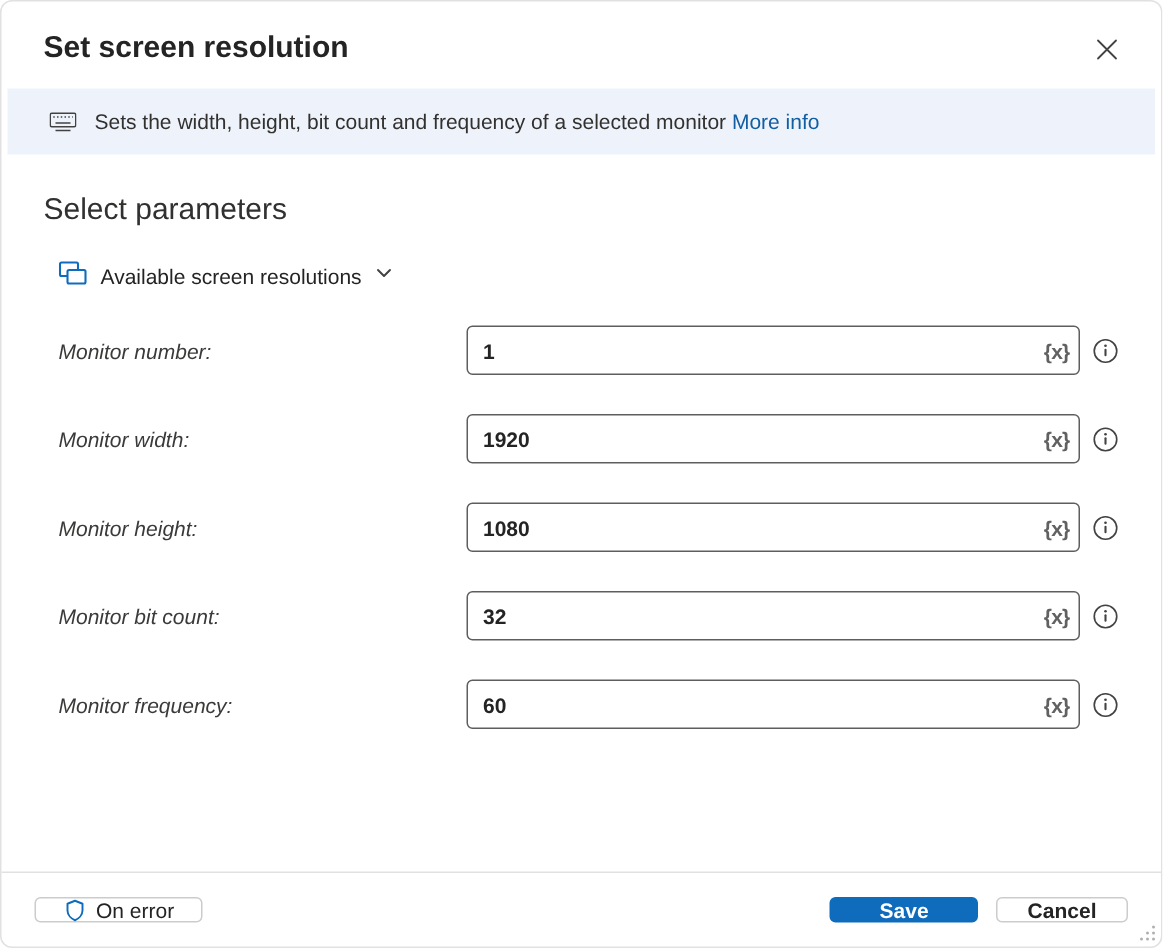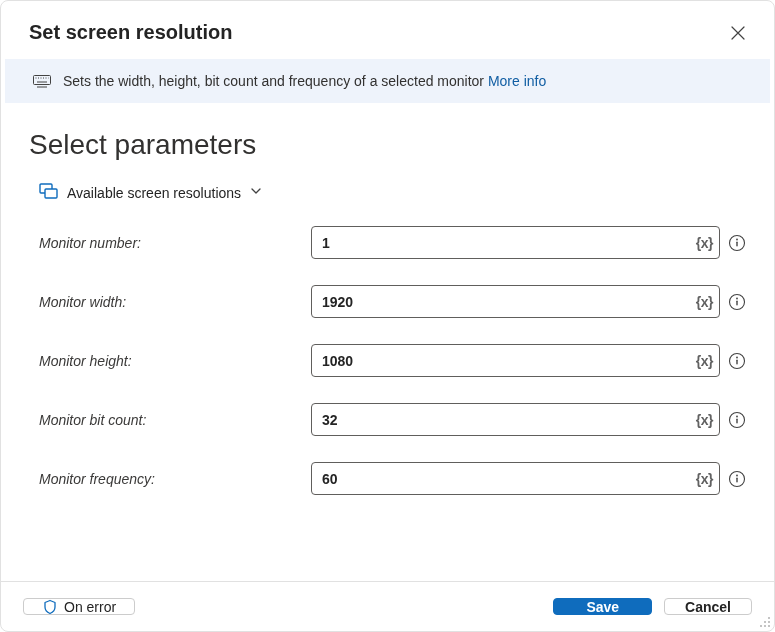--- a/index.html
+++ b/index.html
@@ -48,21 +48,21 @@
   }
   .info-bar .icon { flex-shrink: 0; display:flex; }
   .info-text { font-size: 14px; color: #323130; }
   .info-link { color: #115ea3; cursor: pointer; }
   .content {
     padding: 26px 28px 0 28px;
     flex: 1;
     overflow: auto;
   }
   .section-title {
-    font-size: 28px;
+    font-size: 20px;
     font-weight: 400;
     color: #323130;
     margin-bottom: 20px;
   }
   .resolutions-row {
     display: flex;
     align-items: center;
     gap: 8px;
     margin: 0 0 22px 10px;
     cursor: pointer;

